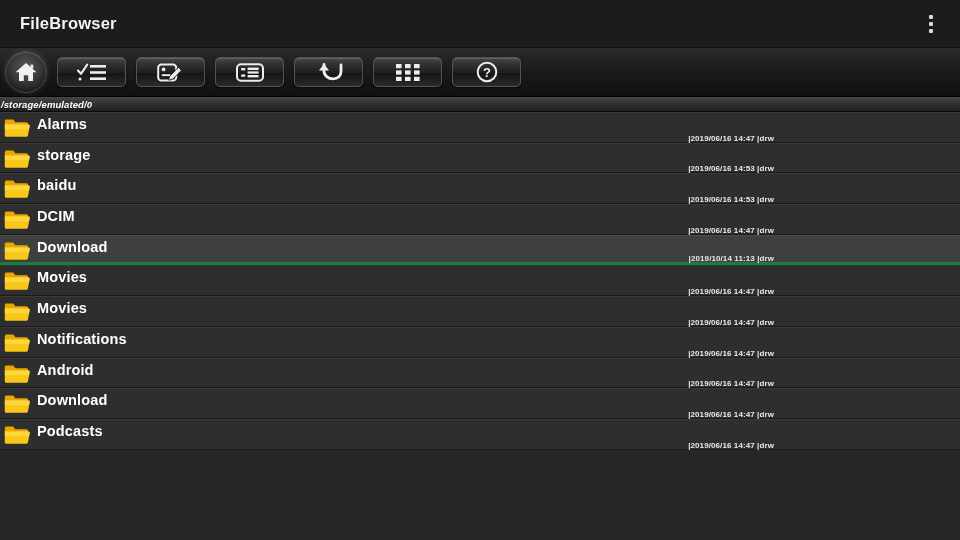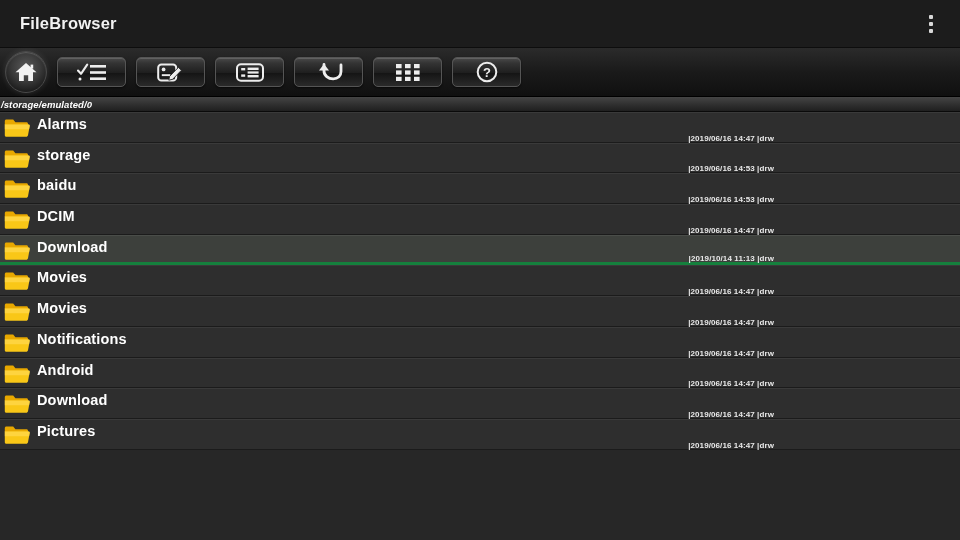--- a/index.html
+++ b/index.html
@@ -401,20 +401,20 @@
         </div>
         <div class="file-row">
           <span class="row-icon">
     <svg width="26" height="20" viewBox="0 0 26 20">
       <path d="M0.8 3.2 C0.8 2.2 1.5 1.6 2.4 1.6 H9.2 L11.4 4.2 H22.4
                C23.4 4.2 24 4.9 24 5.8 V6.9 H0.8 Z" fill="#e8a800"></path>
       <path d="M0.8 6.4 H24.4 C25.4 6.4 25.9 7.1 25.7 8 L24 17.2
                C23.85 18.1 23.1 18.7 22.2 18.7 H2.3 C1.4 18.7 0.8 18.05 0.8 17.2 Z" fill="#f9c717"></path>
       <path d="M0.8 6.4 H24.4 C25.4 6.4 25.9 7.1 25.7 8 L25.1 11.2 H0.8 Z" fill="#ffd84d" opacity="0.75"></path>
     </svg></span>
-          <span class="row-name">Pictures</span>
+          <span class="row-name">Podcasts</span>
           <span class="row-meta">|2019/06/16 14:47 |drw</span>
         </div>
       </div>
     <div class="list-pad"></div>
   </div>
 
 </div>
 
 </body></html>

